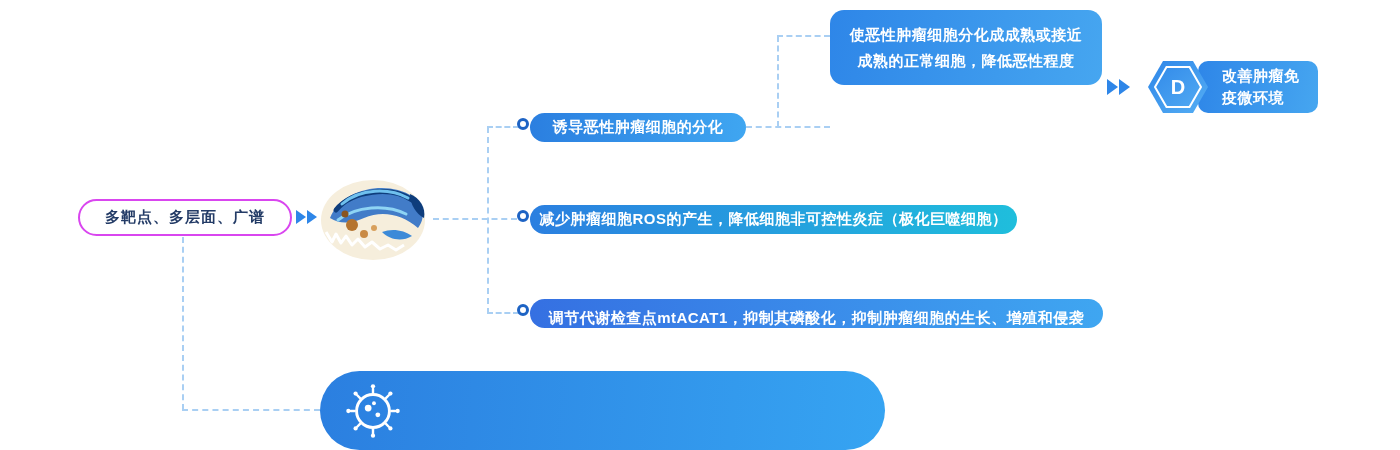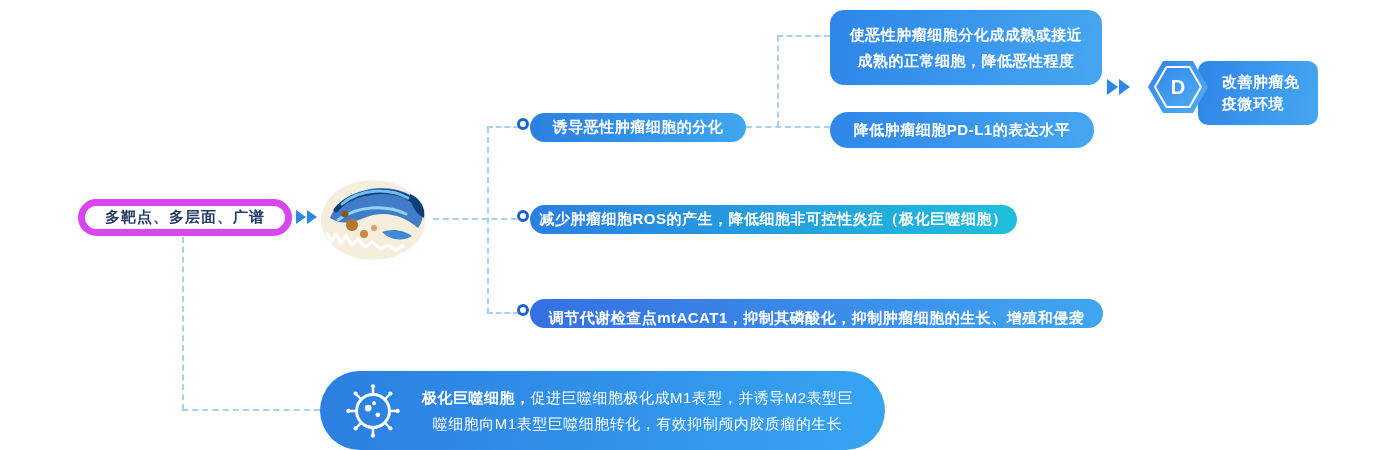--- a/index.html
+++ b/index.html
@@ -16,21 +16,21 @@
 
   
   .bullet {
     position:absolute; width:12px; height:12px; border-radius:50%;
     background:#ffffff; border:3px solid #1D63C4; z-index:3;
   }
 
   
   .source-pill {
     position:absolute; left:78px; top:199px; width:214px; height:37px;
-    background:#ffffff; border:7px solid #d946ef; border-radius:19px;
+    background:#ffffff; border:2px solid #d946ef; border-radius:19px;
     display:flex; align-items:center; justify-content:center;
     color:#233B66; font-size:15px; font-weight:bold; letter-spacing:1px;
     white-space:nowrap; z-index:2;
   }
 
   
   .pill {
     position:absolute; height:29px; border-radius:15px; z-index:2;
     display:flex; align-items:center; justify-content:center;
     color:#ffffff; font-size:15px; font-weight:600; letter-spacing:0.5px;
@@ -45,21 +45,21 @@
     position:absolute; z-index:2; color:#ffffff; font-size:15px; font-weight:600;
     background:linear-gradient(100deg,#2E86E8,#46A6F0);
     display:flex; align-items:center; justify-content:center;
     text-align:center; line-height:26px; letter-spacing:0.5px;
   }
   .box1 { left:830px; top:10px;  width:272px; height:75px; border-radius:14px; padding:0 16px; }
   .box2 { left:830px; top:112px; width:264px; height:36px; border-radius:18px; white-space:nowrap; }
 
   
   .outcome-box {
-    position:absolute; left:1198px; top:61px; width:120px; height:64px;
+    position:absolute; left:1198px; top:61px; width:120px; height:52px;
     border-radius:10px; background:linear-gradient(100deg,#2E86E8,#46A6F0);
     display:flex; align-items:center; z-index:1;
     color:#ffffff; font-size:15px; font-weight:600; line-height:22px;
     padding-left:24px; padding-right:8px; text-align:left; letter-spacing:0.5px;
   }
   .hexagon { position:absolute; left:1146px; top:58px; z-index:2; }
 
   
   .hub-art { position:absolute; left:312px; top:170px; z-index:2; }
   .hub-caption {
@@ -131,23 +131,20 @@
   <div class="pill grad-teal" style="left:530px; top:205px; width:487px;">
     <span>减少肿瘤细胞ROS的产生，降低细胞非可控性炎症（极化巨噬细胞）</span>
   </div>
   <div class="pill grad-blue2" style="left:530px; top:299px; width:573px;">
     <span>调节代谢检查点mtACAT1，抑制其磷酸化，抑制肿瘤细胞的生长、增殖和侵袭</span>
   </div>
 
   <div class="box box1">
     <span>使恶性肿瘤细胞分化成成熟或接近成熟的正常细胞，降低恶性程度</span>
   </div>
-  <div class="box box2">
-    <span>降低肿瘤细胞PD-L1的表达水平</span>
-  </div>
 
   <svg class="arrow-icon" style="left:1106px; top:77px;" width="26" height="20" viewBox="0 0 26 20">
     <polygon points="1,2 12,10 1,18" fill="#2E86E8"></polygon>
     <polygon points="13,2 24,10 13,18" fill="#2E86E8"></polygon>
   </svg>
 
   <div class="outcome-box">
     <span>改善肿瘤免疫微环境</span>
   </div>
   <svg class="hexagon" width="64" height="58" viewBox="0 0 64 58">
@@ -182,18 +179,15 @@
           <circle cx="12" cy="48" r="2.2"></circle>
         <circle cx="4.5" cy="30" r="2.2"></circle>
           <circle cx="12" cy="12" r="2.2"></circle>
         <circle cx="30" cy="4.5" r="2.2"></circle>
           <circle cx="48" cy="12" r="2.2"></circle>
         <circle cx="25" cy="27" r="3.5"></circle>
           <circle cx="35" cy="34" r="2.5"></circle>
           <circle cx="31" cy="22" r="2"></circle>
       </g>
     </svg>
-    <div class="macro-text">
-      <b>极化巨噬细胞，</b><span>促进巨噬细胞极化成M1表型，并诱导M2表型巨噬细胞向M1表型巨噬细胞转化，有效抑制颅内胶质瘤的生长</span>
-    </div>
   </div>
 
 </div>
 
 </body></html>

